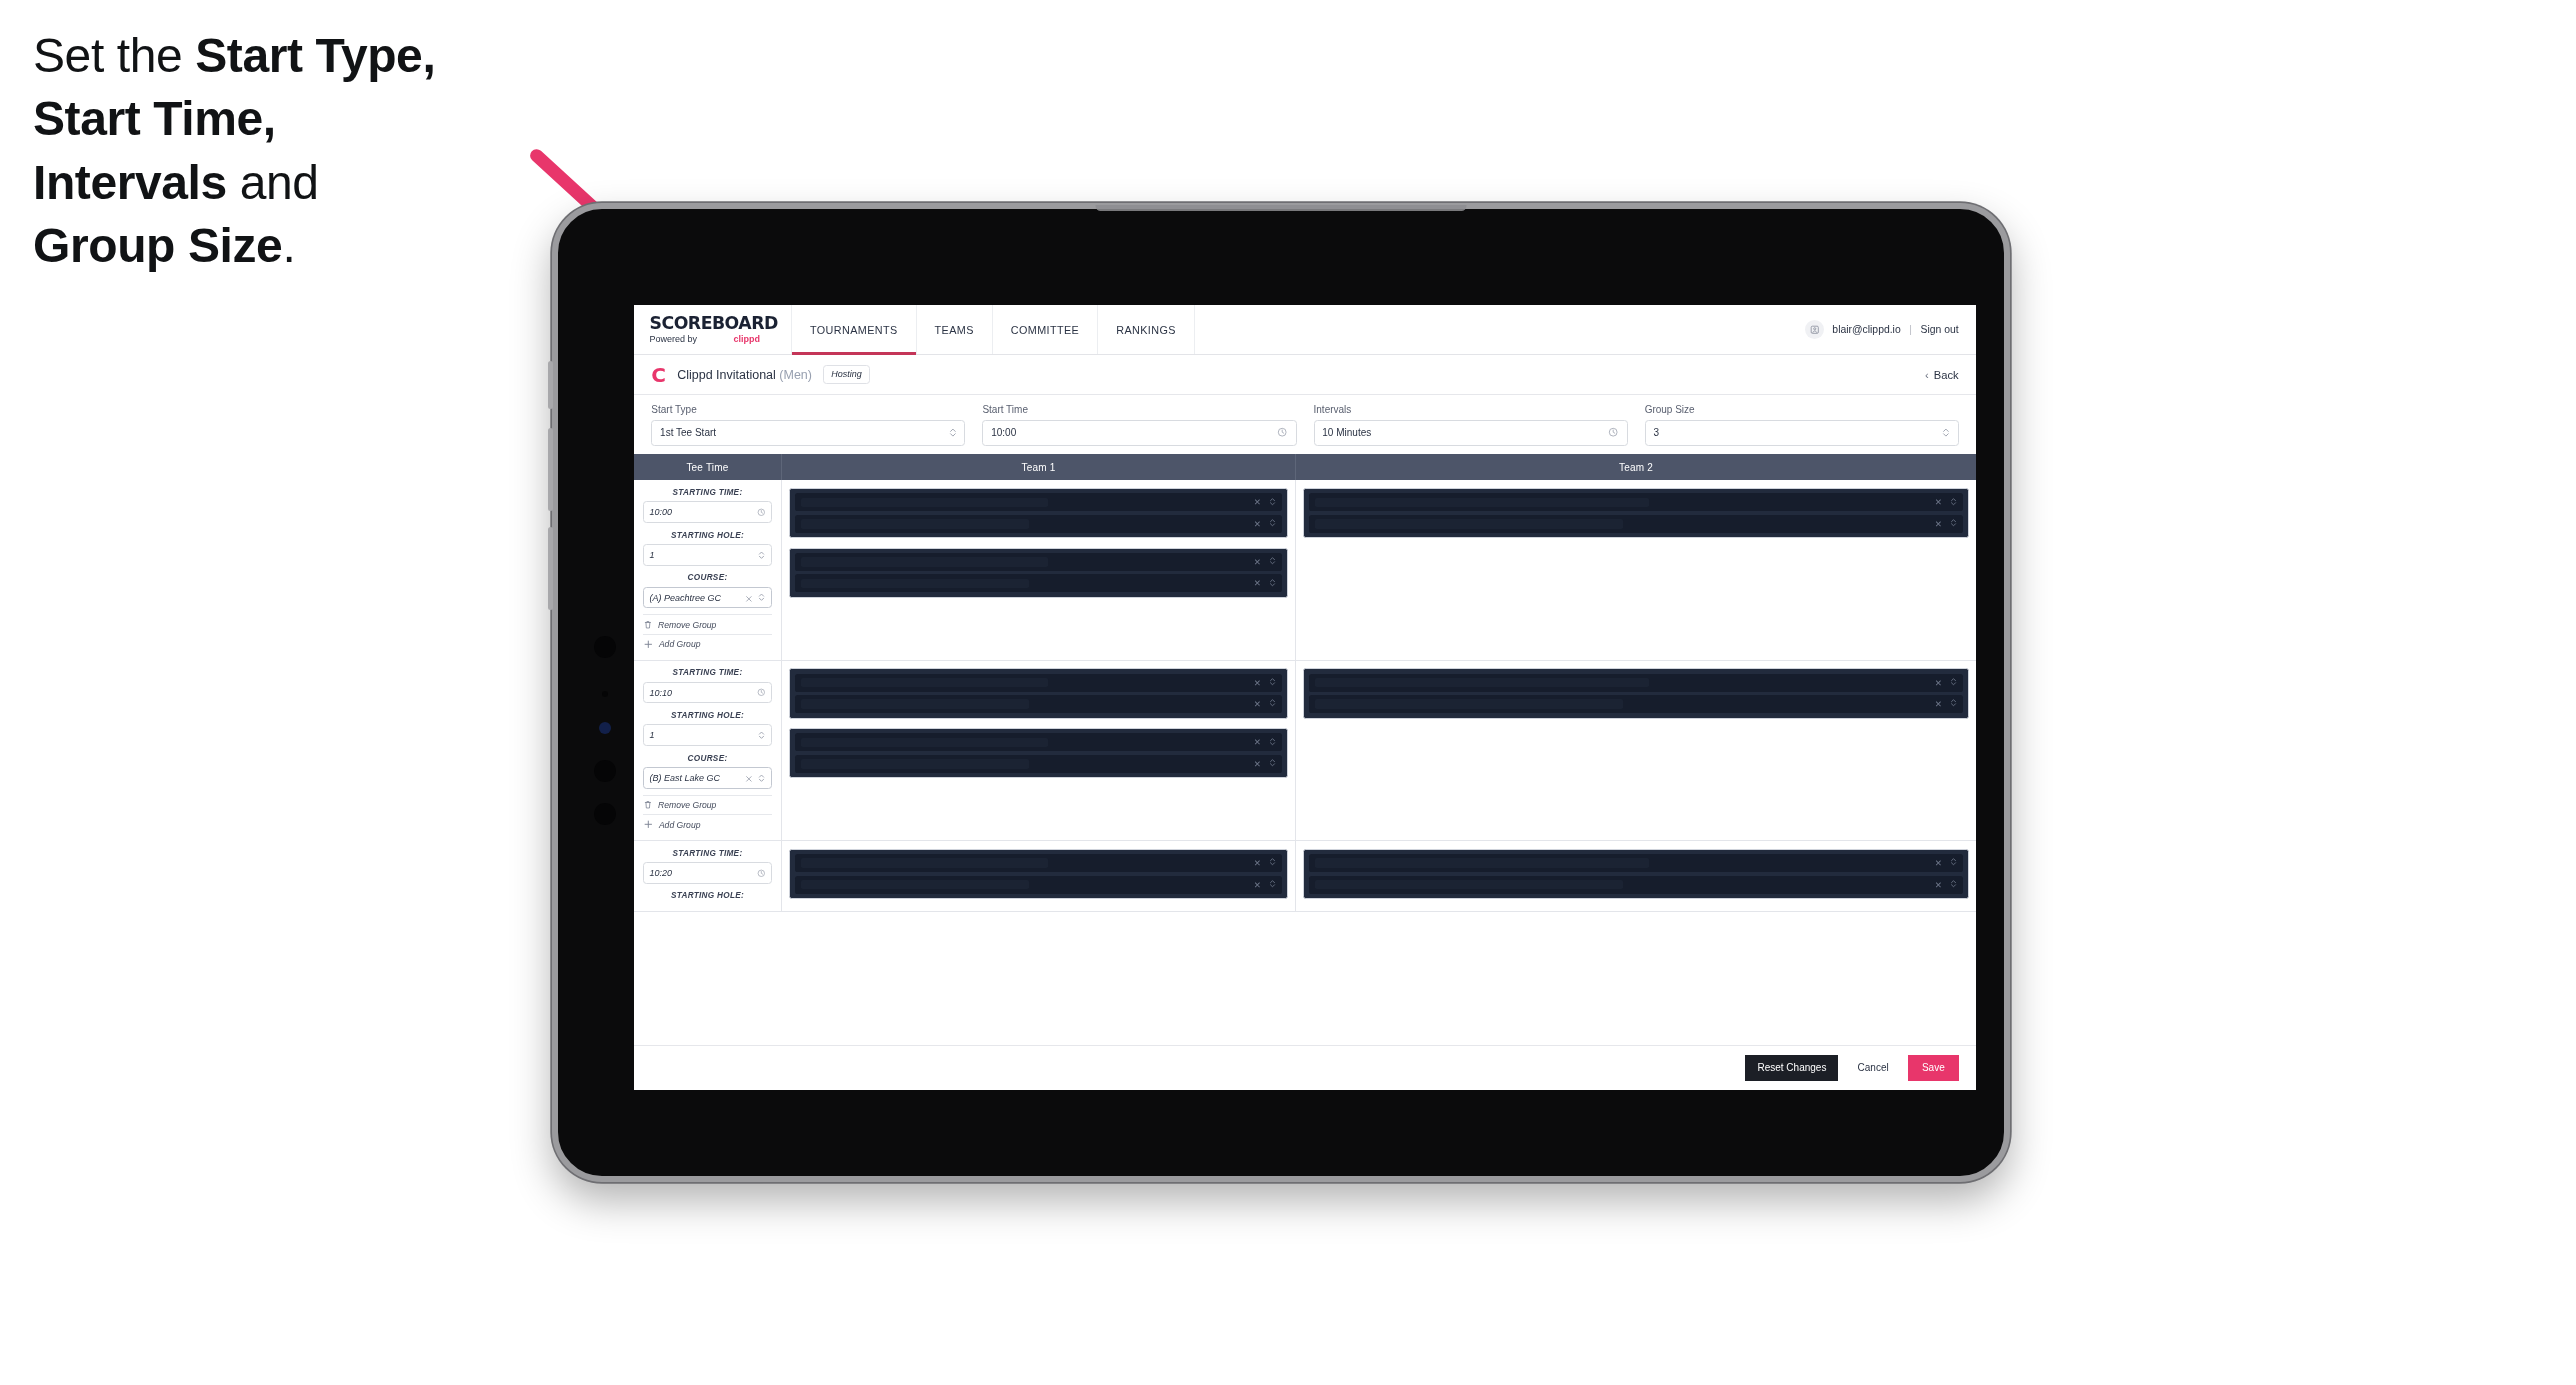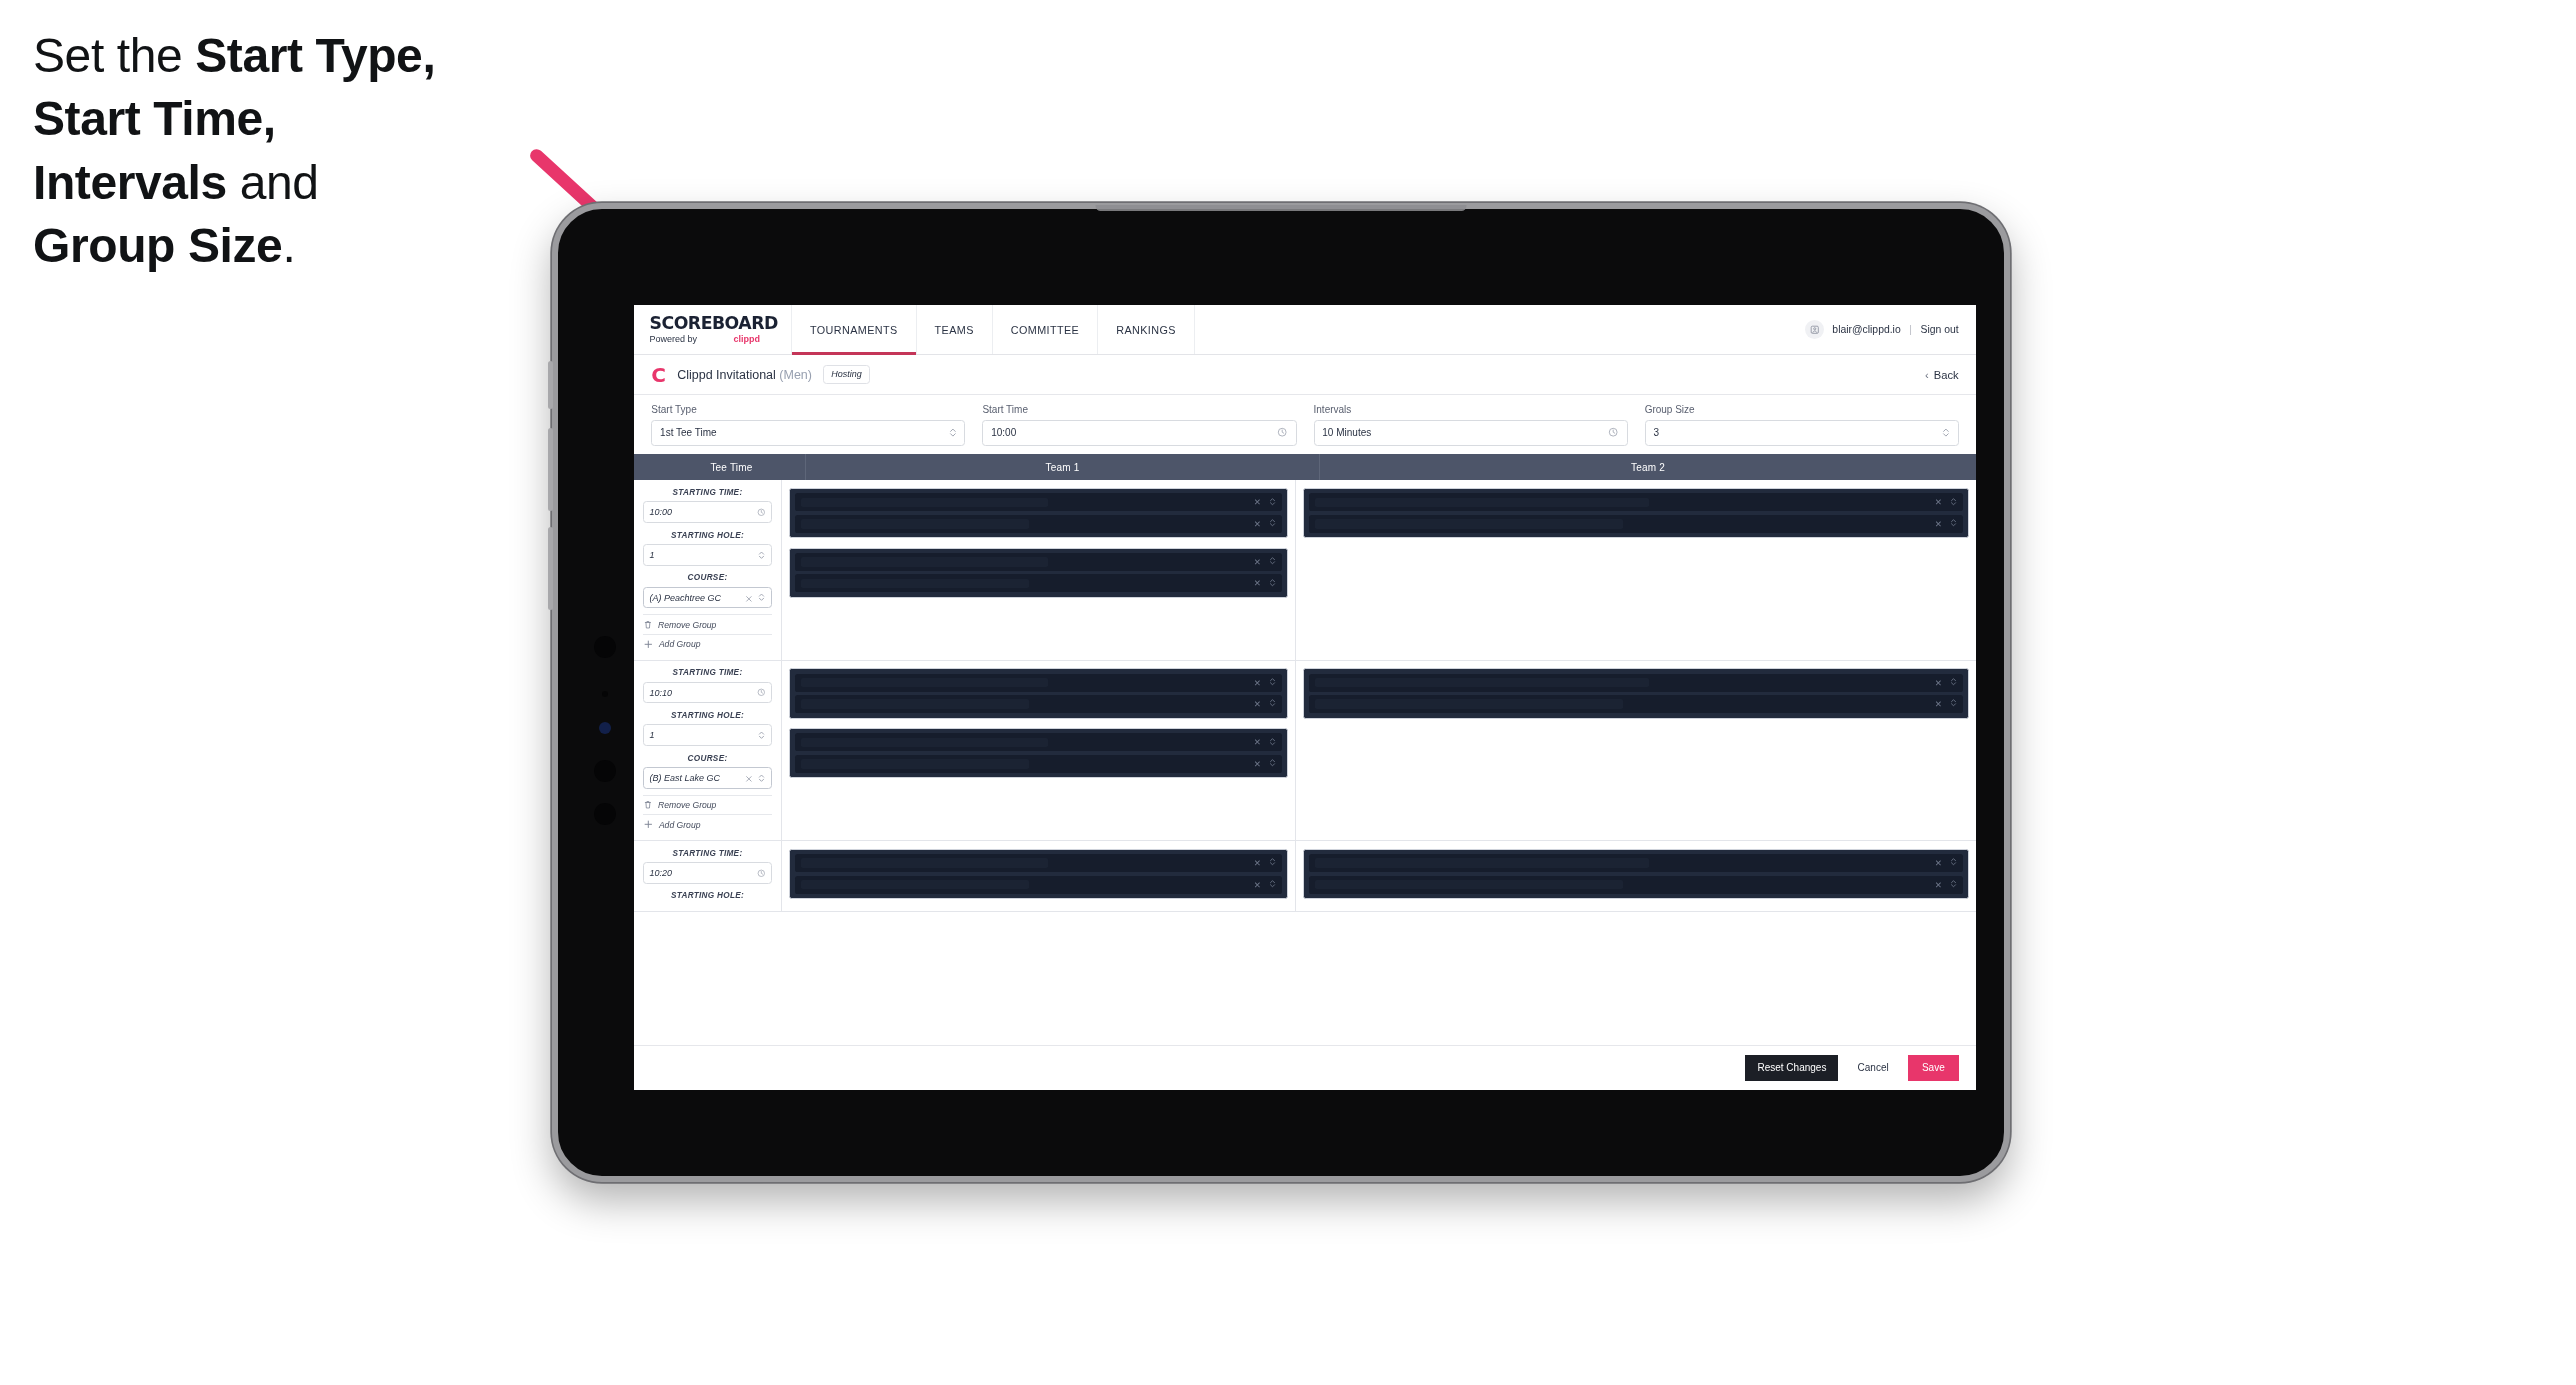--- a/index.html
+++ b/index.html
@@ -138,21 +138,21 @@
   .field-box .ic {
     margin-left:auto; color:#9aa0ad; display:flex; align-items:center;
   }
 
   
   #thead { display:flex; background:#4d5569; height: 26px; }
   .th {
     display:flex; align-items:center; justify-content:center;
     color:#fff; font-size: 10px; letter-spacing:0.2px;
   }
-  .th.tee { width: 148px; border-right:0.9px solid #5e6679;margin-left:24px; }
+  .th.tee { width: 148px; border-right:0.9px solid #5e6679; }
   .th.t1 { width: 514px; border-right:0.9px solid #5e6679; }
   .th.t2 { flex:1; }
 
   
   #tbody { background:#fff; }
   .trow { display:flex; border-bottom:0.9px solid #e3e5ea; align-items:stretch; }
   .cell-tee {
     width: 148px; border-right:0.9px solid #e3e5ea;
     padding: 7.8px 8.6px 6px 8.6px; display:flex; flex-direction:column;
     align-items:center;
@@ -284,21 +284,21 @@
         <span class="chev">‹</span>
         <span>Back</span>
       </div>
     </div>
 
     <div id="filters">
 
       <div class="field">
         <div class="field-label">Start Type</div>
         <div class="field-box">
-          <span class="val">1st Tee Time</span>
+          <span class="val">1st Tee Start</span>
           <span class="ic">
             <svg width="7.8" height="11.2" viewBox="0 0 10 14" fill="none" stroke="currentColor" stroke-width="1.2" stroke-linecap="round" stroke-linejoin="round">
                 <path d="M2 5.5 5 2.5l3 3"></path>
                 <path d="M2 8.5 5 11.5l3-3"></path>
               </svg>
           </span>
         </div>
       </div>
 
       <div class="field">

